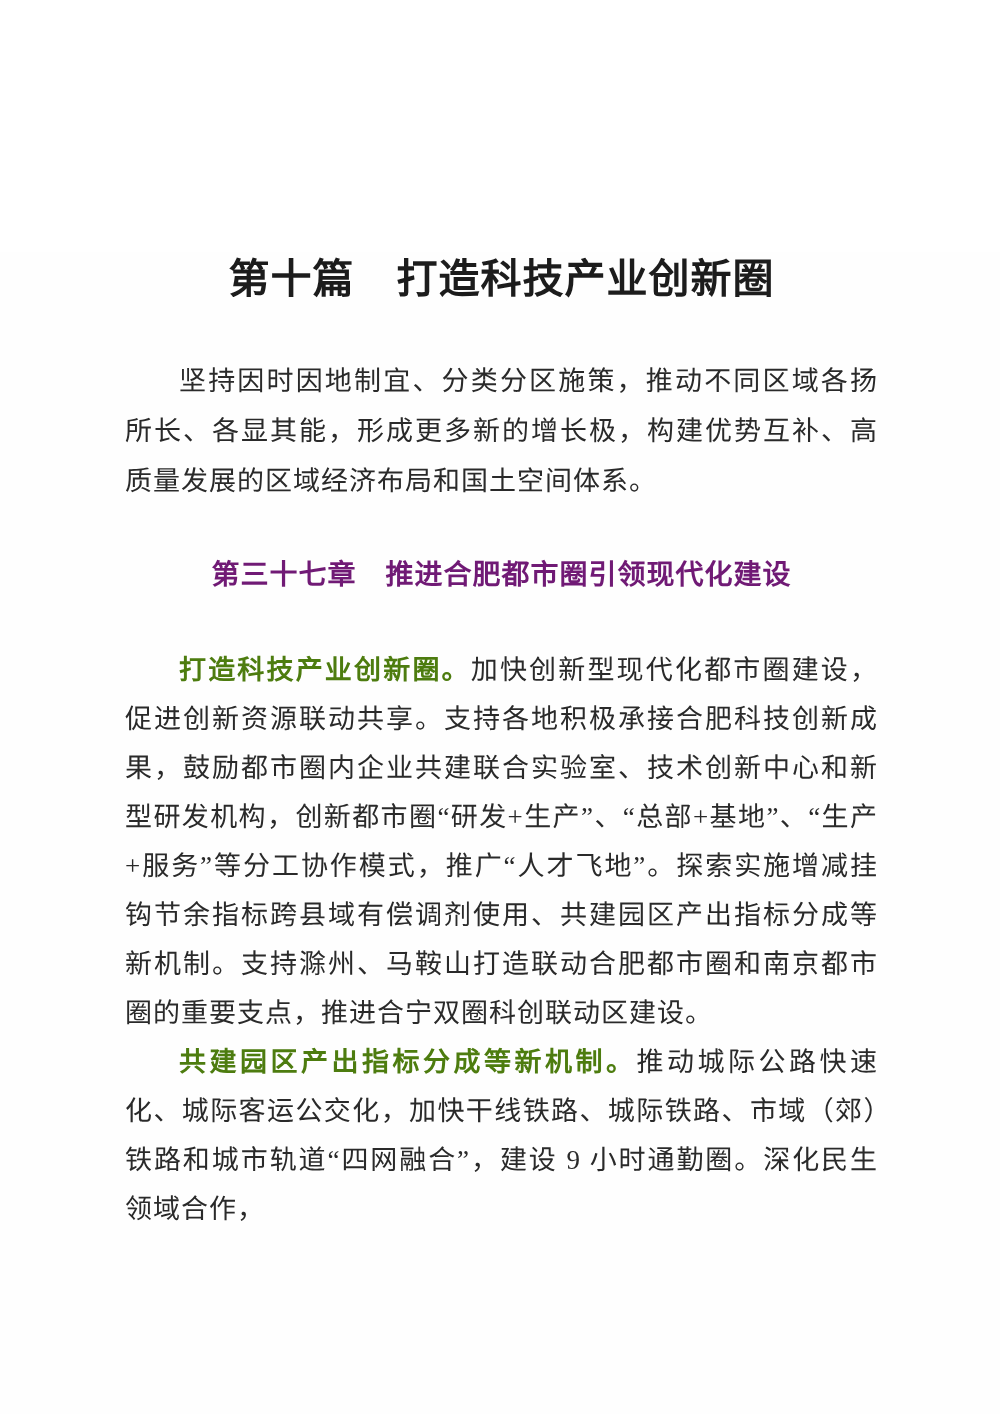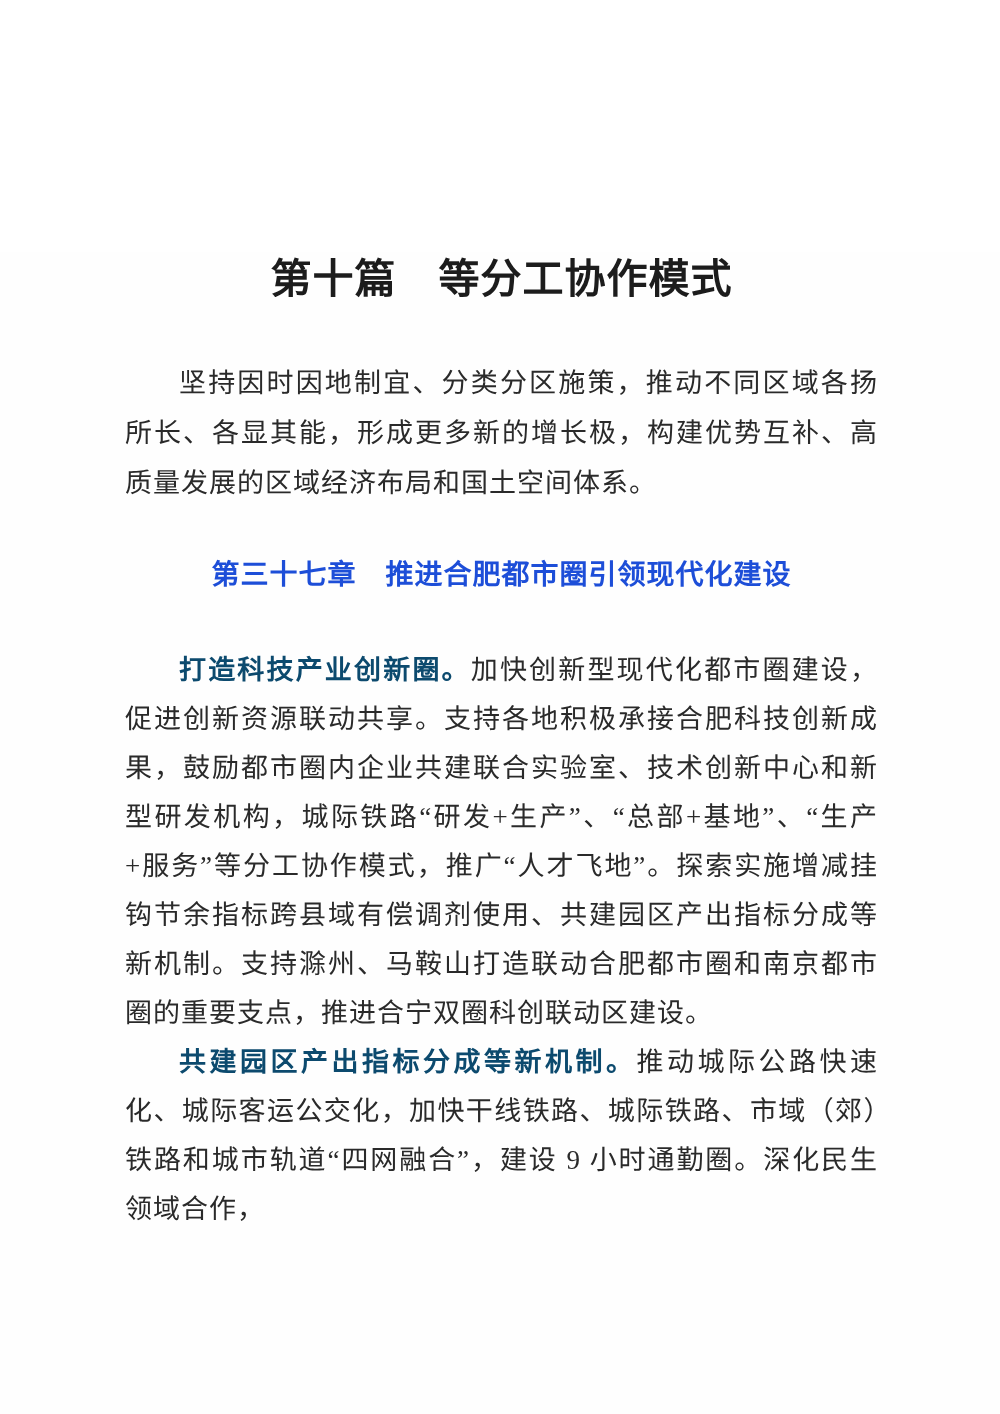--- a/index.html
+++ b/index.html
@@ -35,62 +35,63 @@
     color: #1c1c1c;
   }
   .intro {
     margin: 52px 0 0 0;
     font-size: 27px;
     line-height: 50px;
     text-indent: 2em;
     text-align: justify;
     letter-spacing: 1px;
     color: #2a2a2a;
+    font-family: Liberation Mono, monospace;
   }
   .chapter {
     margin: 44px 0 0 0;
     text-align: center;
     font-size: 28px;
     line-height: 46px;
     font-weight: bold;
     font-family: "Liberation Sans", "DejaVu Sans", sans-serif;
     letter-spacing: 1px;
-    color: #1d4ed8;
+    color: #701a75;
   }
   .body-para {
     margin: 0;
     font-size: 27px;
     line-height: 49px;
     text-indent: 2em;
     text-align: justify;
     letter-spacing: 1px;
     color: #2a2a2a;
   }
   .body-para.first {
     margin-top: 48px;
   }
   .lead {
     font-family: "Liberation Sans", "DejaVu Sans", sans-serif;
     font-weight: bold;
-    color: #0c4a6e;
+    color: #4d7c0f;
   }
 </style>
 </head>
 <body>
 
 <div class="page">
   <div class="content">
 
     <h1 class="doc-title">
-      <span>第十篇　等分工协作模式</span><br>
+      <span>第十篇　打造科技产业创新圈</span><br>
     </h1>
 
     <p class="intro">坚持因时因地制宜、分类分区施策，推动不同区域各扬所长、各显其能，形成更多新的增长极，构建优势互补、高质量发展的区域经济布局和国土空间体系。</p>
 
     <h2 class="chapter">第三十七章　推进合肥都市圈引领现代化建设</h2>
 
-    <p class="body-para first"><strong class="lead">打造科技产业创新圈。</strong><span>加快创新型现代化都市圈建设，促进创新资源联动共享。支持各地积极承接合肥科技创新成果，鼓励都市圈内企业共建联合实验室、技术创新中心和新型研发机构，城际铁路“研发+生产”、“总部+基地”、“生产+服务”等分工协作模式，推广“人才飞地”。探索实施增减挂钩节余指标跨县域有偿调剂使用、共建园区产出指标分成等新机制。支持滁州、马鞍山打造联动合肥都市圈和南京都市圈的重要支点，推进合宁双圈科创联动区建设。</span></p>
+    <p class="body-para first"><strong class="lead">打造科技产业创新圈。</strong><span>加快创新型现代化都市圈建设，促进创新资源联动共享。支持各地积极承接合肥科技创新成果，鼓励都市圈内企业共建联合实验室、技术创新中心和新型研发机构，创新都市圈“研发+生产”、“总部+基地”、“生产+服务”等分工协作模式，推广“人才飞地”。探索实施增减挂钩节余指标跨县域有偿调剂使用、共建园区产出指标分成等新机制。支持滁州、马鞍山打造联动合肥都市圈和南京都市圈的重要支点，推进合宁双圈科创联动区建设。</span></p>
 
     <p class="body-para"><strong class="lead">共建园区产出指标分成等新机制。</strong><span>推动城际公路快速化、城际客运公交化，加快干线铁路、城际铁路、市域（郊）铁路和城市轨道“四网融合”，建设 9 小时通勤圈。深化民生领域合作，</span></p>
 
   </div>
 
 </div>
 
 </body></html>

